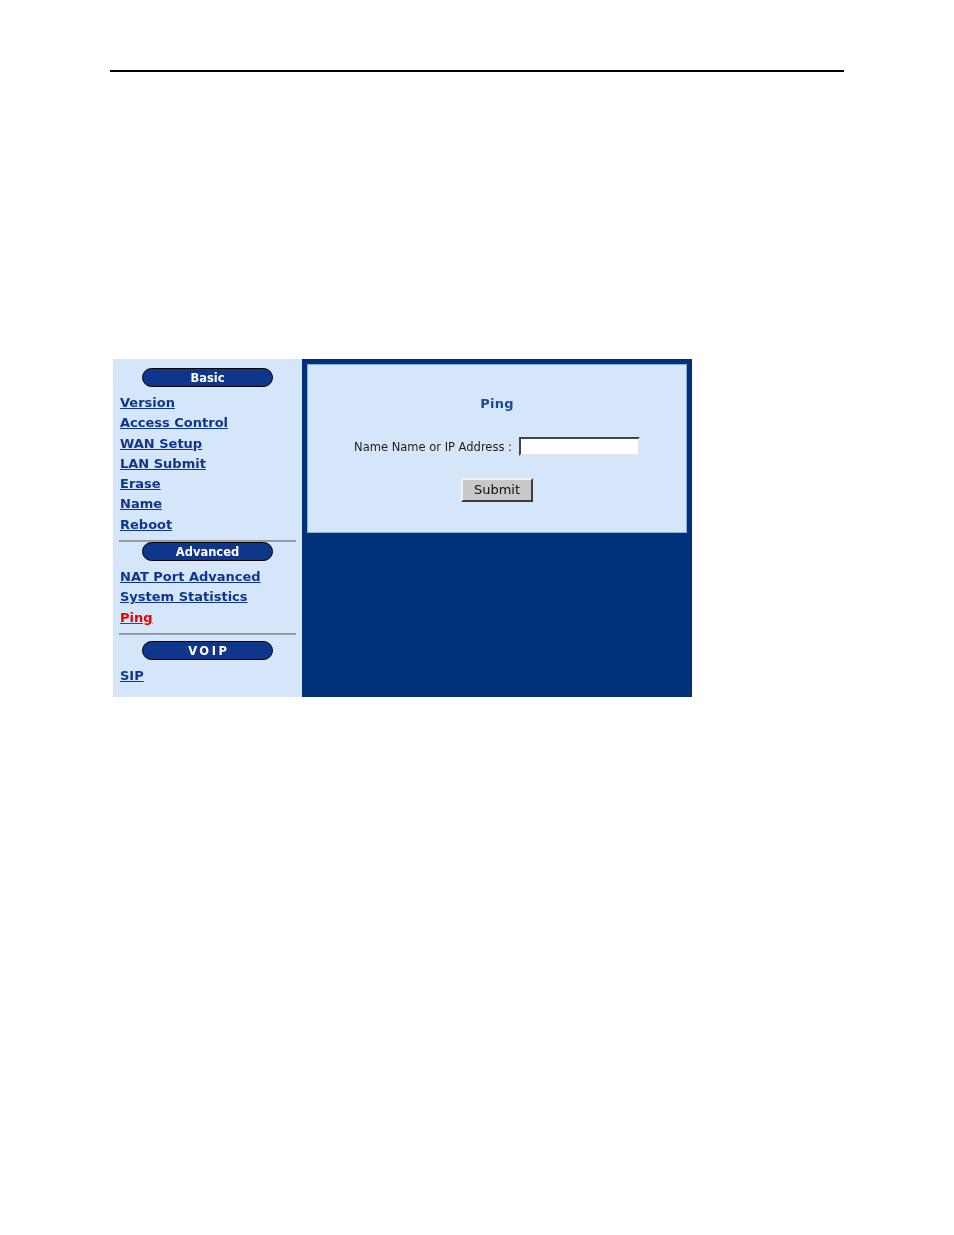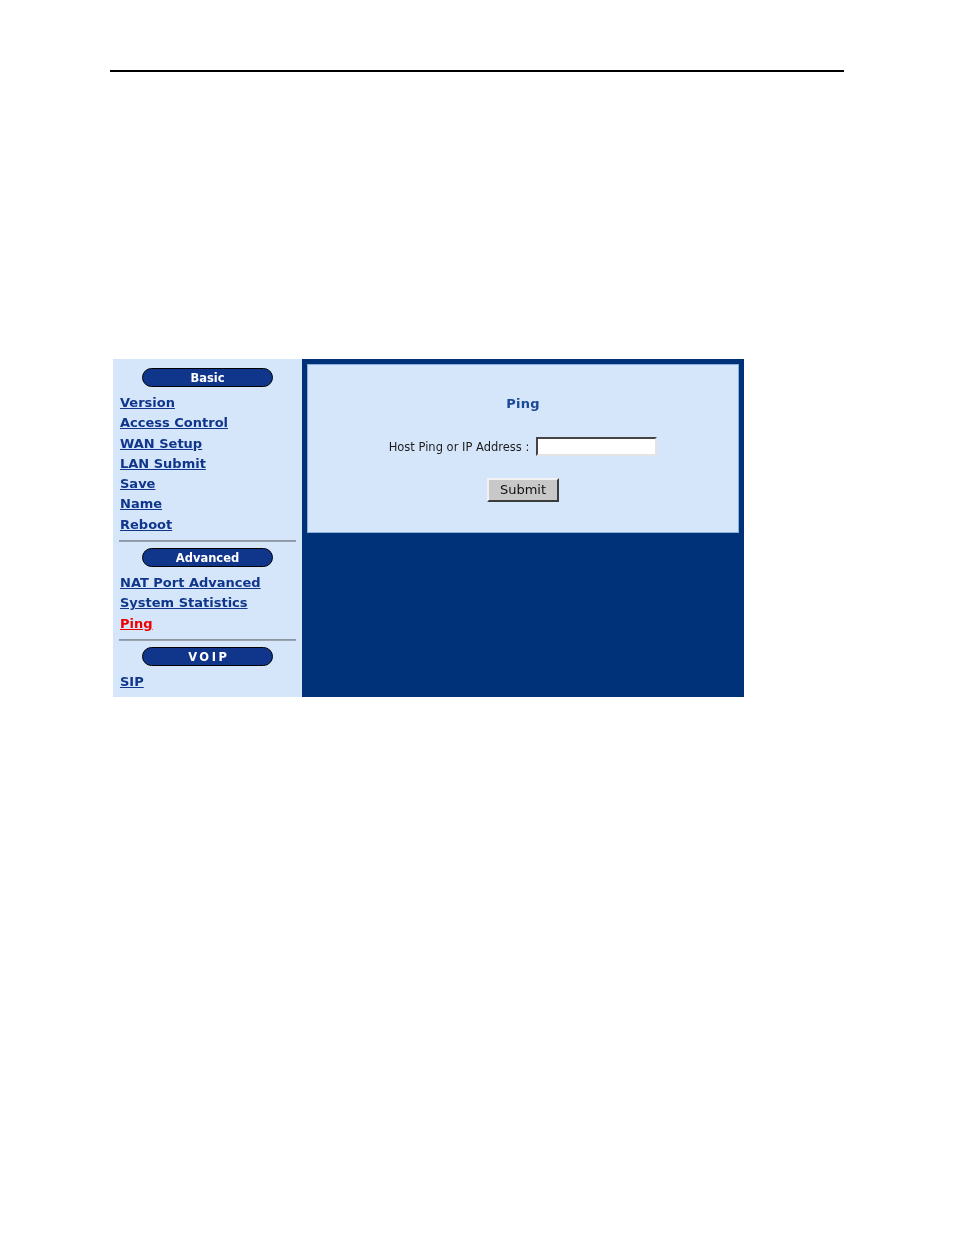--- a/index.html
+++ b/index.html
@@ -24,21 +24,21 @@
     width: 734px;
     height: 2px;
     background: #000000;
   }
 
   
   #router-ui {
     position: absolute;
     left: 113px;
     top: 359px;
-    width: 631px;
+    width: 579px;
     height: 338px;
     display: flex;
     align-items: stretch;
     background: #d6e6fa;
   }
 
   
   #sidebar {
     width: 189px;
     background: #d6e6fa;
@@ -61,21 +61,21 @@
     line-height: 19px;
     text-align: center;
     letter-spacing: 0px;
     box-sizing: border-box;
   }
   .pill.spaced {
     letter-spacing: 2.5px;
     text-indent: 2.5px;
   }
   .pill-wrap-basic { padding-top: 9px; }
-  .pill-wrap-advanced { padding-top: 6px; }
+  .pill-wrap-advanced { }
   .pill-wrap-voip { padding-top: 6px; }
 
   .navlist {
     list-style: none;
     margin: 0;
     padding: 5px 0 0 7px;
   }
   .navlist li { margin: 0; padding: 0; }
   .navlink {
     display: inline-block;
@@ -177,21 +177,21 @@
   <div id="sidebar">
 
     <div class="pill-wrap-basic">
       <div class="pill">Basic</div>
     </div>
     <ul class="navlist">
       <li><span class="navlink">Version</span></li>
       <li><span class="navlink">Access Control</span></li>
       <li><span class="navlink">WAN Setup</span></li>
       <li><span class="navlink">LAN Submit</span></li>
-      <li><span class="navlink">Save</span></li>
+      <li><span class="navlink">Erase</span></li>
       <li><span class="navlink">Name</span></li>
       <li><span class="navlink">Reboot</span></li>
     </ul>
 
     <div class="nav-divider"></div>
 
     <div class="pill-wrap-advanced">
       <div class="pill">Advanced</div>
     </div>
     <ul class="navlist">
@@ -210,21 +210,21 @@
     </ul>
 
   </div>
 
   <div id="main-shell">
     <div id="content-panel">
 
       <div id="panel-title">Ping</div>
 
       <div id="form-row">
-        <span id="host-label">Host Ping or IP Address :</span>
+        <span id="host-label">Name Name or IP Address :</span>
         <input id="host-input" type="text" value="" style="">
       </div>
 
       <div id="submit-row">
         <button id="submit-button">Submit</button>
       </div>
 
     </div>
   </div>
 

